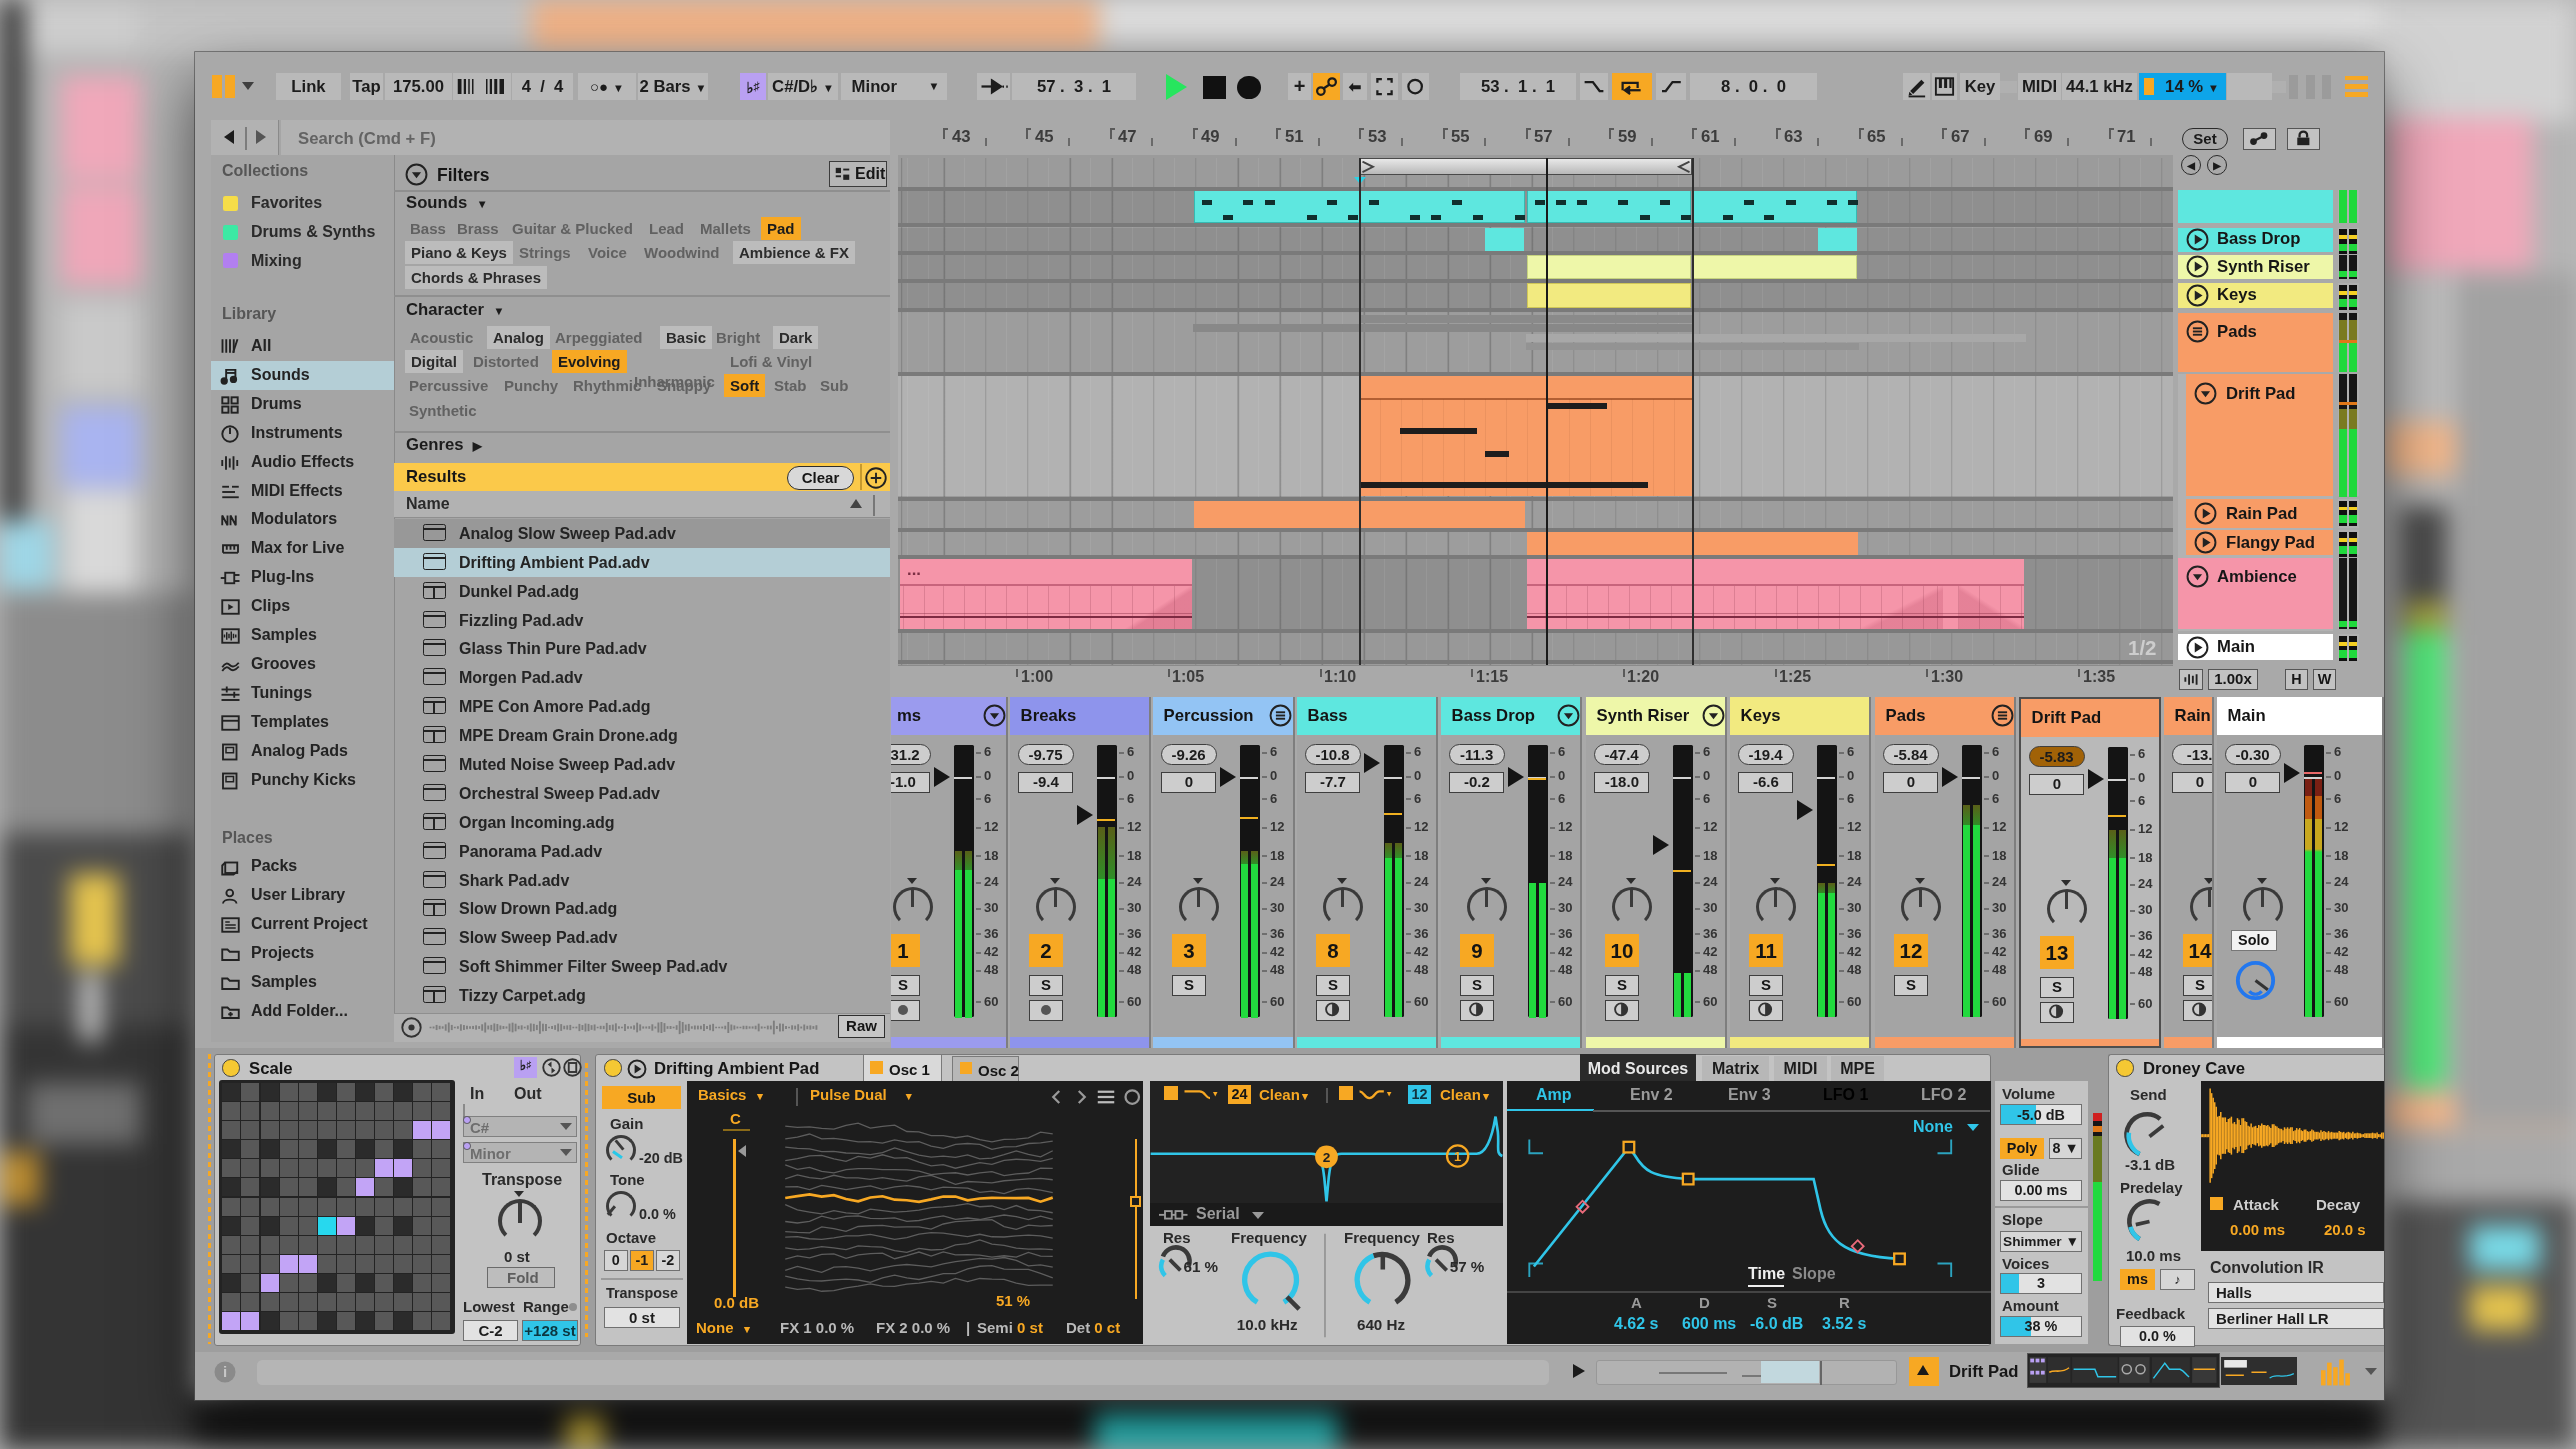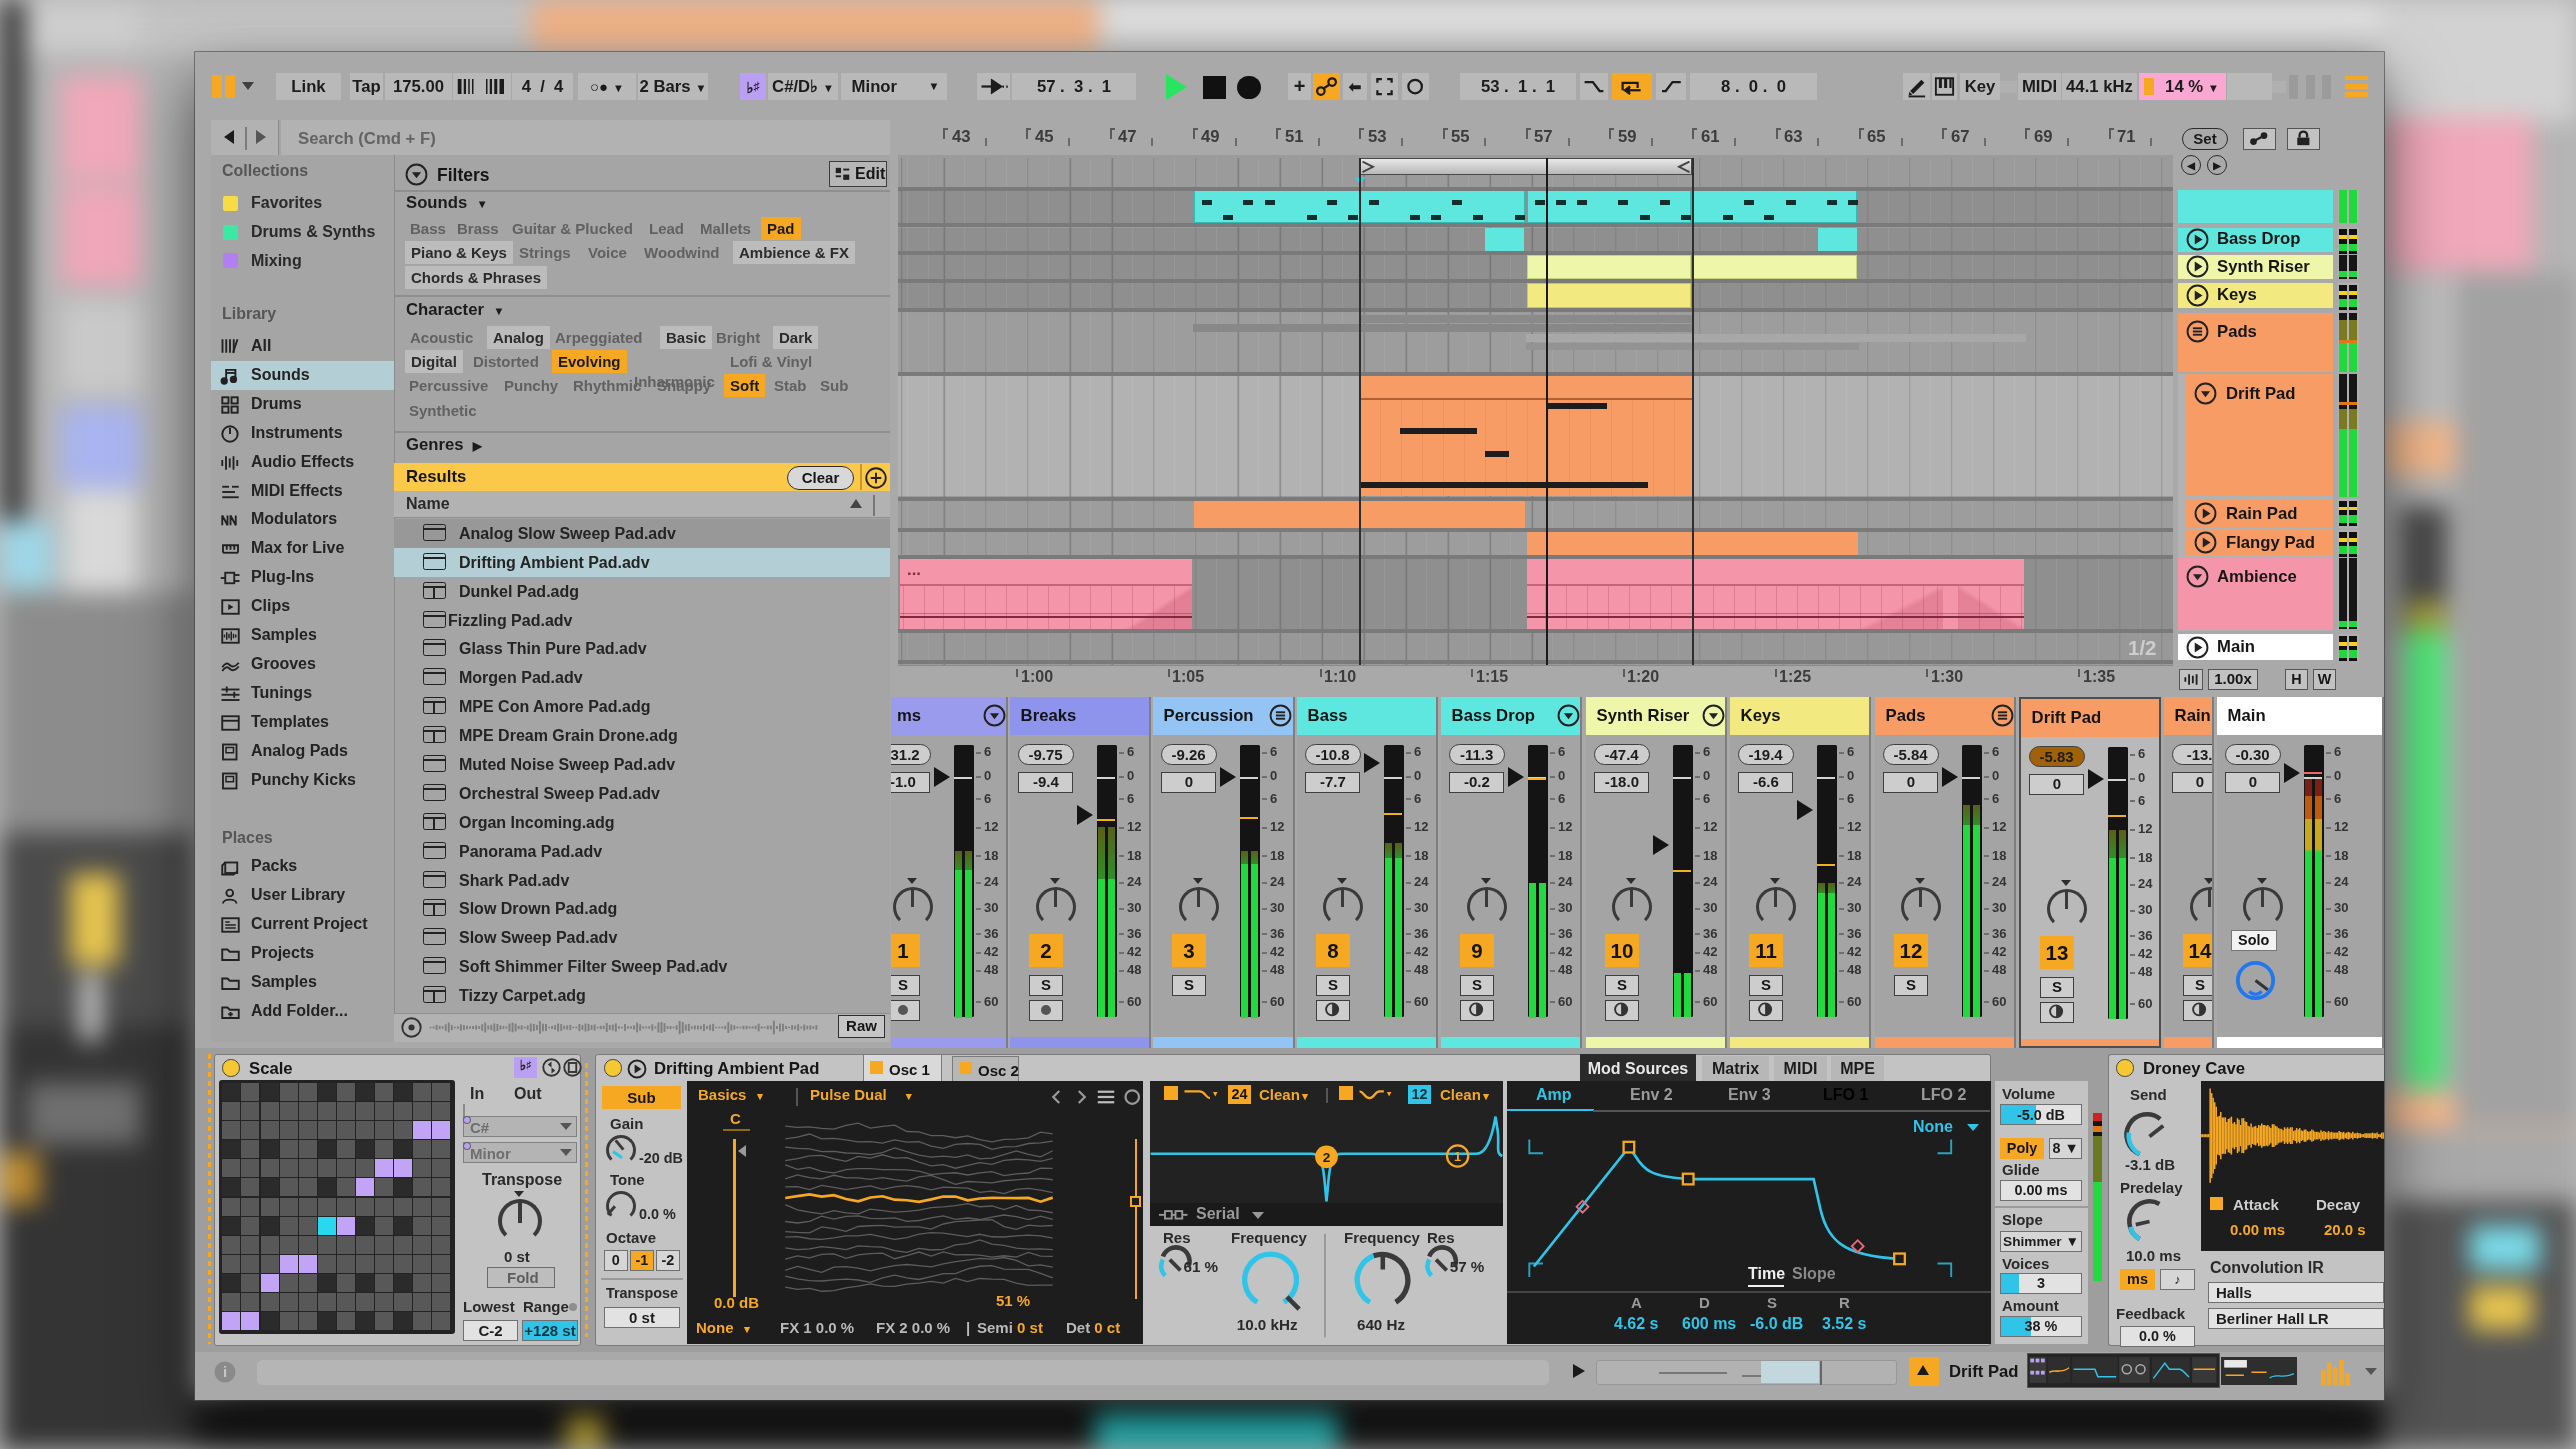--- a/index.html
+++ b/index.html
@@ -139,21 +139,21 @@
     <div class="abs" style="left:1737px;top:21px;width:25px;height:27px;line-height:27px;background:#b9b9b9;color:#1c1c1c;text-align:center;font-size:16.7px;font-weight:bold;"><svg width="25" height="27" viewBox="0 0 33 36">
         <rect x="5" y="7" width="23" height="22" fill="none" stroke="#1c1c1c" stroke-width="2.5"></rect>
         <rect x="9" y="7" width="4" height="13" fill="#1c1c1c"></rect>
         <rect x="16" y="7" width="4" height="13" fill="#1c1c1c"></rect>
         <rect x="23" y="7" width="3" height="13" fill="#1c1c1c"></rect>
       </svg></div>
     <div class="abs" style="left:1765px;top:21px;width:40px;height:27px;line-height:27px;background:#b9b9b9;color:#1c1c1c;text-align:center;font-size:16.7px;font-weight:bold;">Key</div>
     <div class="abs" style="left:1805px;top:29px;width:16.7px;height:12px;background:#b0b0b0"></div>
     <div class="abs" style="left:1823px;top:21px;width:43px;height:27px;line-height:27px;background:#b9b9b9;color:#1c1c1c;text-align:center;font-size:16.7px;font-weight:bold;">MIDI</div>
     <div class="abs" style="left:1867px;top:21px;width:75px;height:27px;line-height:27px;background:#b9b9b9;color:#1c1c1c;text-align:center;font-size:16.7px;font-weight:bold;">44.1 kHz</div>
-    <div class="abs" style="left:1944px;top:21px;width:87px;height:27px;line-height:27px;background:#f9a8d4;color:#1c1c1c;text-align:center;font-size:16.7px;font-weight:bold;"><span style="float:left;margin:5.3px 0 0 4.6px;width:10px;height:16.7px;background:#f7a823"></span><span style="margin-left:4.6px">14 %</span> <span style="font-size:11.4px">▼</span></div>
+    <div class="abs" style="left:1944px;top:21px;width:87px;height:27px;line-height:27px;background:#0ea5e9;color:#1c1c1c;text-align:center;font-size:16.7px;font-weight:bold;"><span style="float:left;margin:5.3px 0 0 4.6px;width:10px;height:16.7px;background:#f7a823"></span><span style="margin-left:4.6px">14 %</span> <span style="font-size:11.4px">▼</span></div>
     <div class="abs" style="left:2032px;top:21px;width:45px;height:27px;background:#b9b9b9"></div>
     <div class="abs" style="left:2077px;top:29px;width:13.7px;height:12px;background:#b0b0b0"></div>
     <div class="abs" style="left:2094px;top:23px;width:9px;height:24px;background:#9b9b9b"></div>
     <div class="abs" style="left:2111px;top:23px;width:9px;height:24px;background:#9b9b9b"></div>
     <div class="abs" style="left:2127px;top:23px;width:9px;height:24px;background:#9b9b9b"></div>
     <div class="abs" style="left:2150px;top:23.6px;width:23px;height:23px">
       <div style="height:4.6px;background:#f7a823;margin-bottom:3.8px"></div>
       <div style="height:4.6px;background:#f7a823;margin-bottom:3.8px"></div>
       <div style="height:4.6px;background:#f7a823"></div>
     </div>
@@ -402,21 +402,21 @@
     <div class="row" style="top:496px;left:199px;width:496px;background:#b4ced6;">
       <div class="ficon" style="left:29px"></div>
       <div style="position:absolute;left:65px;top:0">Drifting Ambient Pad.adv</div>
     </div>
     <div class="row" style="top:525px;left:199px;width:496px;">
       <div class="ficon adg" style="left:29px"></div>
       <div style="position:absolute;left:65px;top:0">Dunkel Pad.adg</div>
     </div>
     <div class="row" style="top:554px;left:199px;width:496px;">
       <div class="ficon" style="left:29px"></div>
-      <div style="position:absolute;left:54px;top:0">Fizzling Pad.adv</div>
+      <div style="position:absolute;left:65px;top:0">Fizzling Pad.adv</div>
     </div>
     <div class="row" style="top:582px;left:199px;width:496px;">
       <div class="ficon" style="left:29px"></div>
       <div style="position:absolute;left:65px;top:0">Glass Thin Pure Pad.adv</div>
     </div>
     <div class="row" style="top:611px;left:199px;width:496px;">
       <div class="ficon" style="left:29px"></div>
       <div style="position:absolute;left:65px;top:0">Morgen Pad.adv</div>
     </div>
     <div class="row" style="top:640px;left:199px;width:496px;">

